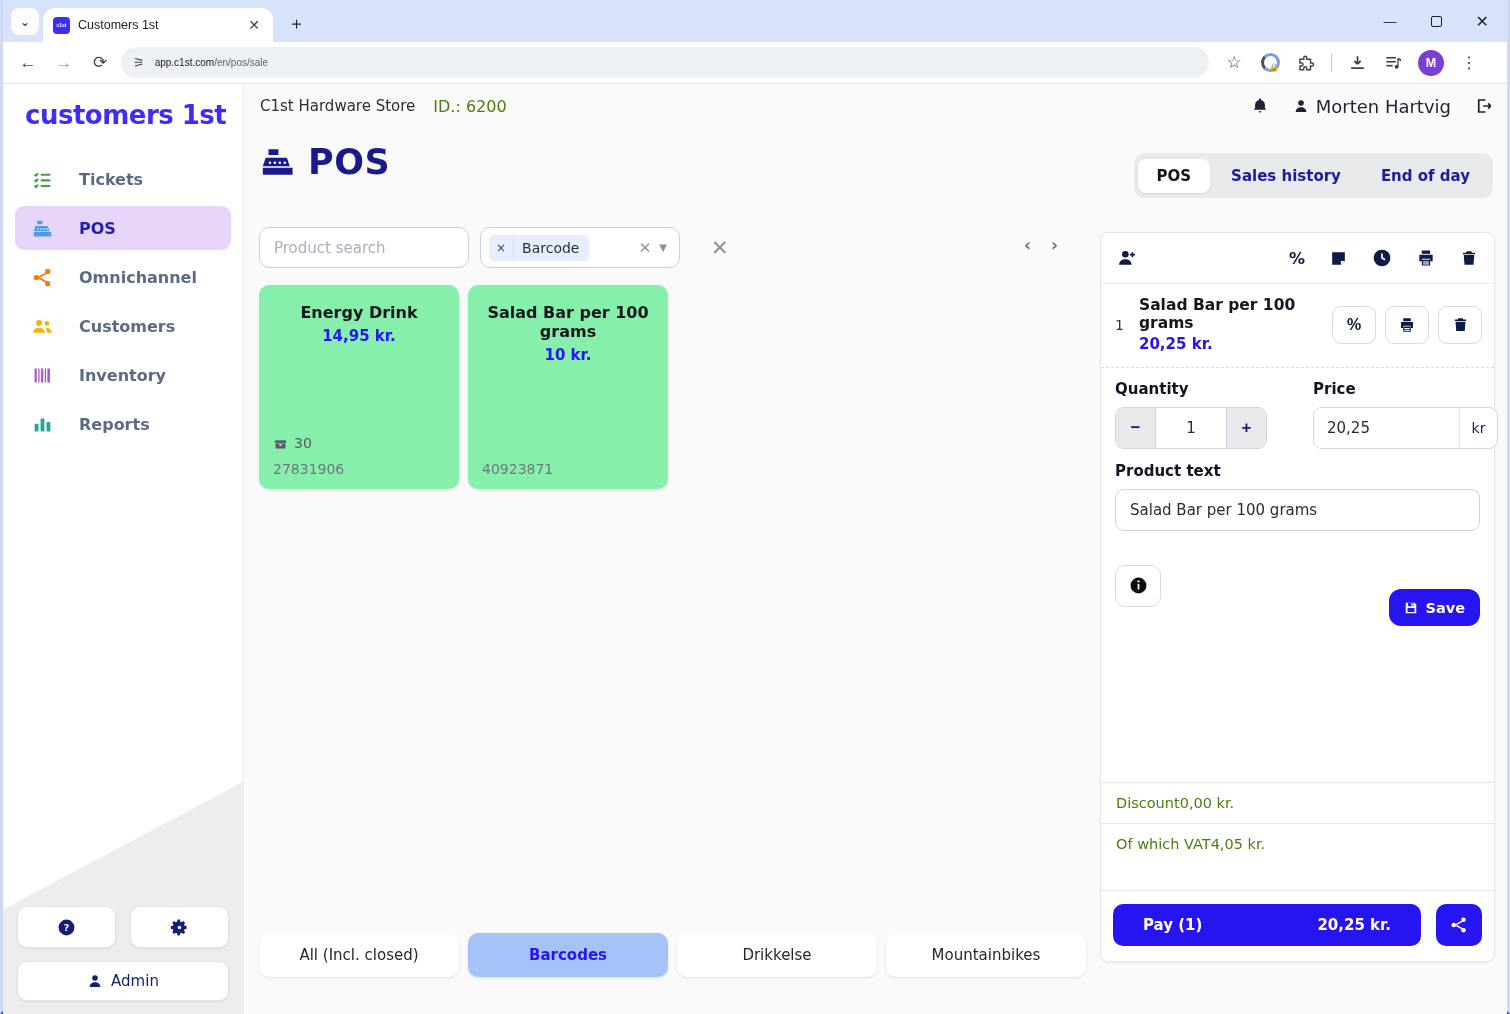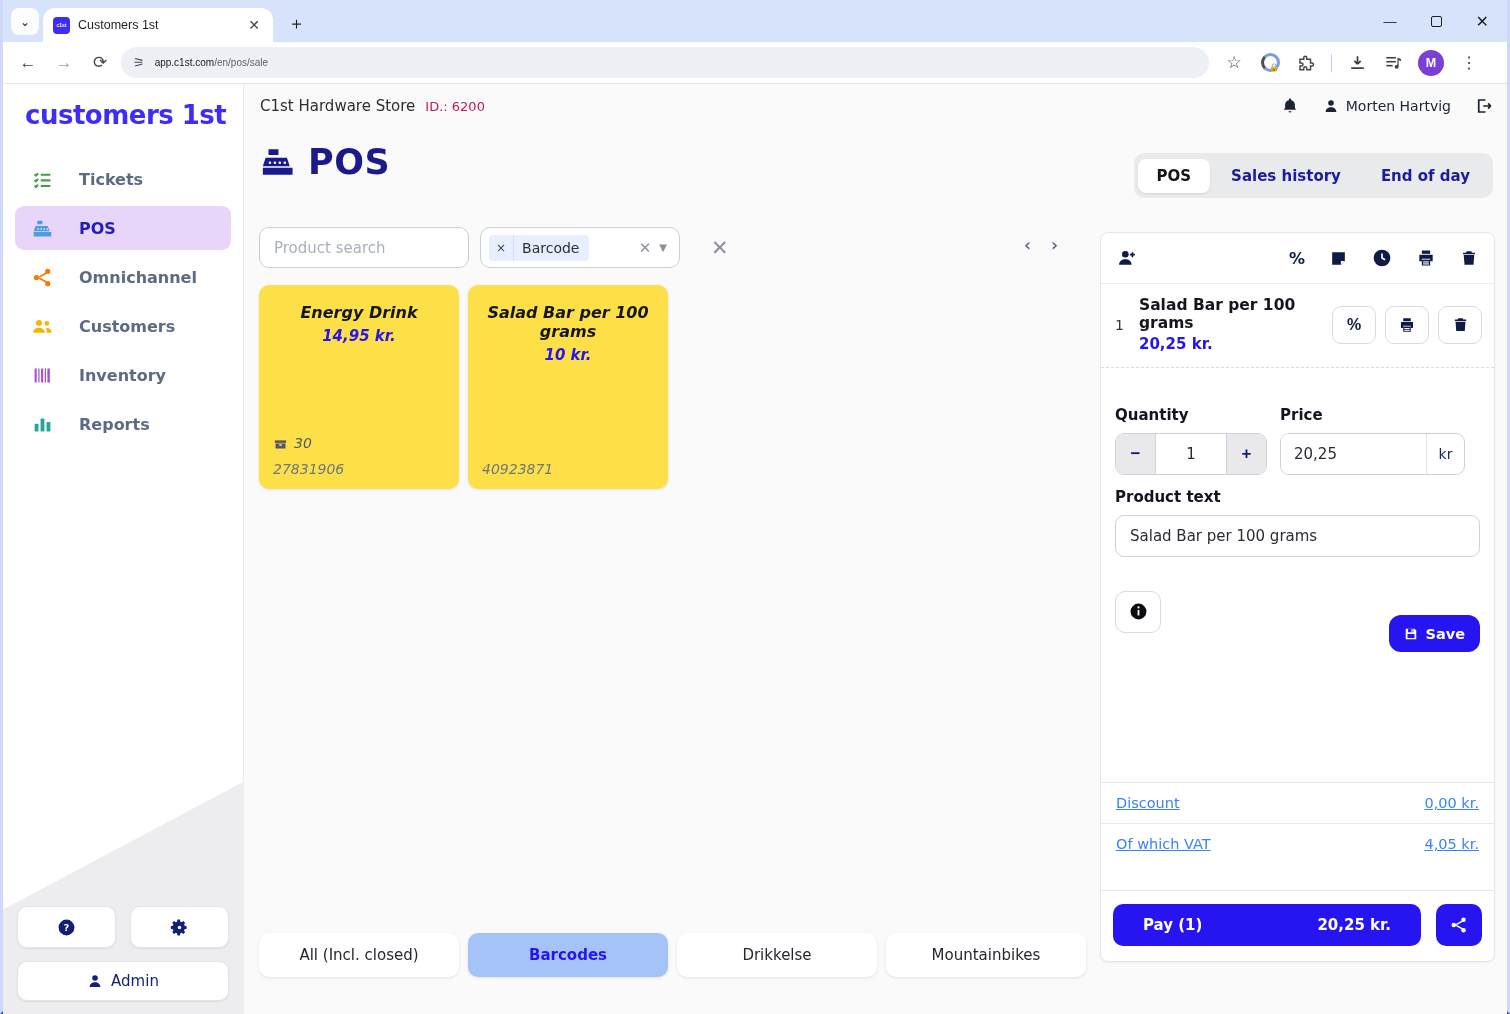--- a/index.html
+++ b/index.html
@@ -44,23 +44,23 @@
   .nav-item.active .nav-label { color:#201fb4; font-weight:700; }
   .wedge { position:absolute; left:0; bottom:0; width:100%; height:232px; background:#ededf0; clip-path:polygon(100% 0, 100% 100%, 0 100%, 0 55%); }
   .side-bottom { position:absolute; left:0; bottom:0; width:100%; padding:0 14px 13px; z-index:2; }
   .mini-row { display:flex; gap:14px; margin-bottom:13px; }
   .mini-btn { flex:1; height:42px; background:#fff; border:1px solid #e4e4e8; border-radius:10px; box-shadow:0 1px 2px rgba(0,0,0,.07); display:flex; align-items:center; justify-content:center; color:#101f7a; cursor:pointer; }
   .admin-btn { width:100%; height:40px; background:#fff; border:1px solid #e4e4e8; border-radius:10px; box-shadow:0 1px 2px rgba(0,0,0,.07); display:flex; align-items:center; justify-content:center; gap:8px; color:#101f7a; font-size:15px; cursor:pointer; }
 
   .content { position:relative; flex:1; }
   .store-row { position:absolute; top:8px; left:16px; right:14px; height:28px; display:flex; align-items:center; }
   .store-name { font-size:15px; color:#2d2d33; }
-  .store-id { font-size:13px; color:#be185d; margin-left:10px; }
+  .store-id { font-size:16px; color:#4d7c0f; margin-left:18px; }
   .store-right { margin-left:auto; display:flex; align-items:center; gap:24px; color:#1b2335; }
-  .user-chip { display:flex; align-items:center; gap:7px; font-size:14px; color:#1b2335; cursor:pointer; }
+  .user-chip { display:flex; align-items:center; gap:7px; font-size:18px; color:#1b2335; cursor:pointer; }
 
   .page-title { position:absolute; left:16px; top:58px; display:flex; align-items:center; gap:14px; color:#1a1a8c; }
   .page-title h1 { font-size:35px; font-weight:800; letter-spacing:0.5px; }
   .seg-tabs { position:absolute; right:14px; top:69px; height:45px; background:#e9eaec; border-radius:10px; display:flex; align-items:center; padding:4px; gap:2px; }
   .seg { padding:8px 19px; font-size:15px; font-weight:700; color:#1c1c9e; border-radius:8px; cursor:pointer; white-space:nowrap; }
   .seg.active { background:#fff; color:#141419; box-shadow:0 1px 2px rgba(0,0,0,.1); }
 
   .search-row { position:absolute; left:15px; top:143px; display:flex; align-items:center; gap:11px; }
   .prod-search { width:210px; height:41px; border:1px solid #cbd0d8; border-radius:10px; background:#fff; padding:0 14px; font-size:15px; color:#2b2b33; font-family:"DejaVu Sans", sans-serif; }
   .prod-search::placeholder { color:#a9b0bc; }
@@ -68,21 +68,21 @@
   .chip { background:#e7eefe; border-radius:4px; display:flex; align-items:center; height:26px; font-size:14px; color:#2b2f38; overflow:hidden; }
   .chip-x { padding:0 7px; font-size:12px; color:#3b4250; border-right:1px solid #d4e0fb; align-self:stretch; display:flex; align-items:center; cursor:pointer; }
   .chip-label { padding:0 10px 0 8px; }
   .sel-clear { margin-left:auto; color:#8b919b; font-size:15px; cursor:pointer; }
   .sel-caret { color:#8b919b; font-size:10px; cursor:pointer; margin-right:2px; }
   .row-clear { margin-left:20px; color:#8b919b; font-size:21px; font-weight:300; cursor:pointer; }
   .pager { position:absolute; top:151px; left:780px; width:70px; display:flex; gap:20px; color:#5d6c8a; font-size:17px; font-weight:bold; }
   .pager span { cursor:pointer; }
 
   .product-grid { position:absolute; left:15px; top:201px; display:flex; gap:9px; }
-  .card { width:200px; height:204px; background:#fde047; border-radius:10px; box-shadow:0 1px 3px rgba(0,0,0,.09); position:relative; padding:18px 14px; cursor:pointer;font-style:italic; }
+  .card { width:200px; height:204px; background:#86efac; border-radius:10px; box-shadow:0 1px 3px rgba(0,0,0,.09); position:relative; padding:18px 14px; cursor:pointer; }
   .card-title { text-align:center; font-size:16px; font-weight:700; color:#16161f; line-height:1.2; }
   .card-price { text-align:center; font-size:15px; font-weight:700; color:#2615f0; margin-top:5px; }
   .card-stock { position:absolute; left:14px; bottom:38px; display:flex; align-items:center; gap:6px; font-size:14px; color:#55595f; }
   .card-code { position:absolute; left:14px; bottom:12px; font-size:14px; color:#6f7680; }
 
   .cat-row { position:absolute; left:15px; top:849px; display:flex; gap:9px; }
   .cat-btn { width:200px; height:44px; background:#fff; border-radius:10px; box-shadow:0 1px 3px rgba(0,0,0,.1); display:flex; align-items:center; justify-content:center; font-size:15px; color:#26262e; cursor:pointer; }
   .cat-btn.active { background:#a6c3f8; color:#2615f0; font-weight:700; }
 
   
@@ -92,34 +92,34 @@
   .c-ico { cursor:pointer; display:flex; align-items:center; justify-content:center; }
   .pct { font-size:16px; font-weight:700; color:#0d1b45; }
   .line { display:flex; align-items:center; padding:12px 12px 14px 14px; border-bottom:1px dashed #d8dce2; }
   .line-idx { font-size:14px; color:#33363c; width:22px; }
   .line-info { flex:1; padding-left:2px; }
   .line-name { font-size:15.5px; font-weight:700; color:#16161f; }
   .line-price { font-size:15px; font-weight:700; color:#2615f0; margin-top:3px; }
   .line-actions { display:flex; gap:9px; }
   .sq-btn { width:44px; height:38px; border:1px solid #d7dbe2; border-radius:9px; background:#fff; display:flex; align-items:center; justify-content:center; color:#0d1b45; cursor:pointer; }
   .form { padding:12px 14px 0; }
-  .form-row { display:flex; gap:13px;margin-top:26px; }
+  .form-row { display:flex; gap:46px; }
   .f-label { font-size:15px; font-weight:700; color:#131324; margin-bottom:9px; }
   .stepper { display:flex; width:152px; height:42px; border-radius:9px; overflow:hidden; border:1px solid #cfd3d9; }
   .step-btn { width:40px; background:#e9e9eb; border:none; color:#101f7a; font-size:17px; font-weight:700; cursor:pointer; }
   .step-input { width:72px; border:none; border-left:1px solid #cfd3d9; border-right:1px solid #cfd3d9; text-align:center; font-size:15px; color:#2b2b33; font-family:"DejaVu Sans", sans-serif; }
   .price-group { display:flex; width:185px; height:42px; border:1px solid #cfd3d9; border-radius:9px; overflow:hidden; background:#fff; }
   .price-input { flex:1; border:none; padding:0 13px; font-size:15px; color:#2b2b33; font-family:"DejaVu Sans", sans-serif; min-width:0; }
   .price-unit { width:38px; border-left:1px solid #e2e5e9; display:flex; align-items:center; justify-content:center; font-size:14px; color:#15235f; }
   .ptext-input { width:100%; height:42px; border:1px solid #cfd3d9; border-radius:9px; padding:0 14px; font-size:15px; color:#2b2b33; font-family:"DejaVu Sans", sans-serif; }
   .form-actions { display:flex; align-items:center; justify-content:space-between; margin-top:14px; }
   .info-btn { width:46px; height:42px; border:1px solid #d7dbe2; border-radius:10px; background:#fff; display:flex; align-items:center; justify-content:center; cursor:pointer; color:#0b0b12; }
   .save-btn { height:37px; padding:0 15px; background:#2615f0; border:none; border-radius:12px; color:#fff; font-size:14.5px; font-weight:700; display:flex; align-items:center; gap:7px; cursor:pointer; font-family:"DejaVu Sans", sans-serif;margin-top:44px; }
   .summary { position:absolute; left:0; right:0; bottom:97px; }
-  .sum-row { display:flex; justify-content:space-between; padding:12px 15px; border-top:1px solid #e7e7ea; font-size:14.5px; color:#3b82f6;text-decoration:underline; }
+  .sum-row { display:flex; justify-content:flex-start; padding:12px 15px; border-top:1px solid #e7e7ea; font-size:14.5px; color:#4d7c0f; }
   .payrow { position:absolute; left:0; right:0; bottom:0; border-top:1px solid #e7e7ea; padding:13px 12px 15px; display:flex; gap:15px; }
   .pay-btn { flex:1; height:42px; background:#2615f0; border:none; border-radius:10px; color:#fff; display:flex; align-items:center; justify-content:space-between; padding:0 30px; font-size:15px; font-weight:700; cursor:pointer; font-family:"DejaVu Sans", sans-serif; }
   .share-btn { width:46px; height:42px; background:#2615f0; border:none; border-radius:10px; color:#fff; display:flex; align-items:center; justify-content:center; cursor:pointer; }
 </style>
 </head>
 <body>
 
 <div class="window">
 
   <div class="titlebar">

